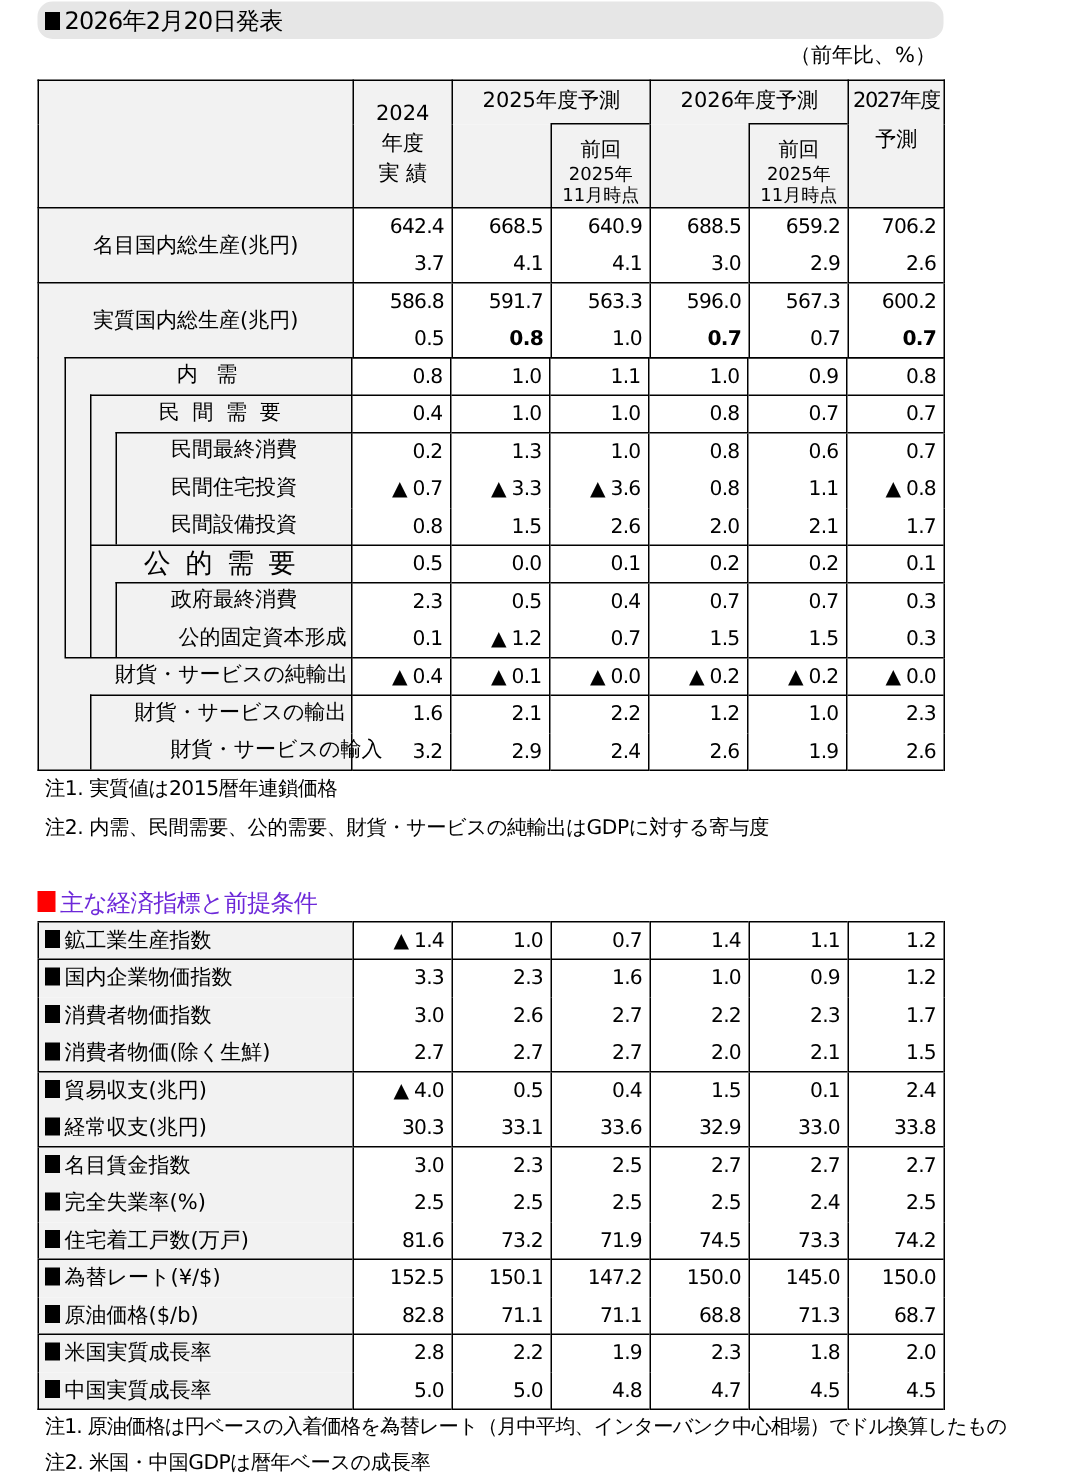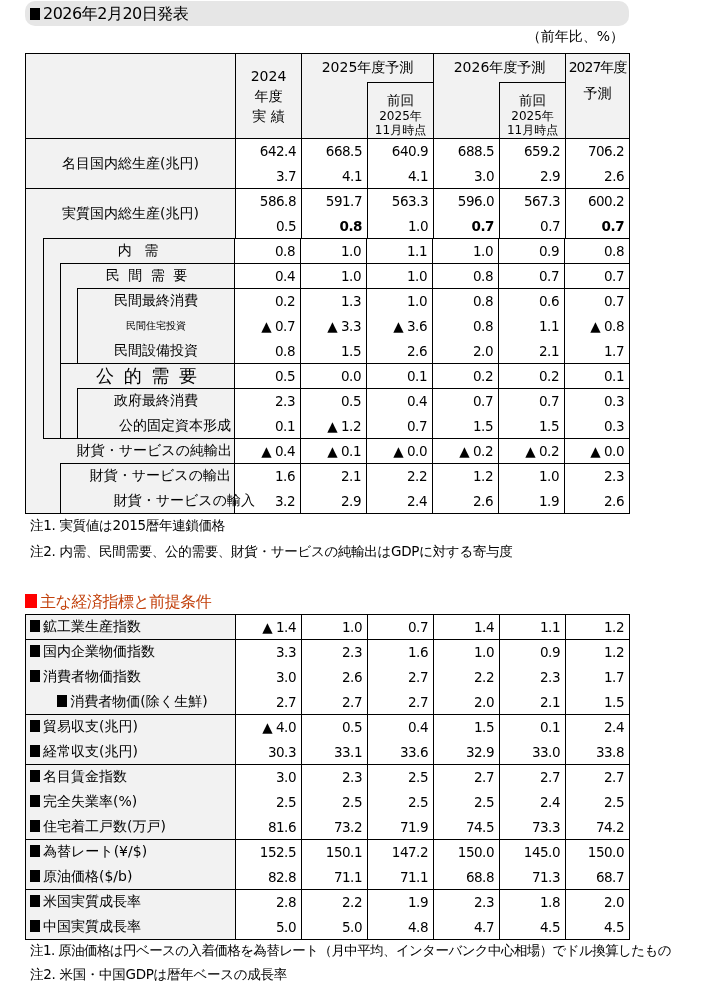--- a/index.html
+++ b/index.html
@@ -8,21 +8,21 @@
   .title-bar { position:absolute; left:25px; top:1px; width:604px; height:25px;
                background:#e6e6e6; font-size:16px; line-height:25px; padding-left:5px; box-sizing:border-box; letter-spacing:-0.5px;border-radius:10px;}
   .unit { position:absolute; right:90px; top:28px; font-size:14px; }
   table { border-collapse:collapse; position:absolute; left:25px; table-layout:fixed; }
   td { padding:0; font-size:13.5px; box-sizing:border-box; }
   .num { text-align:right; padding-right:5px; border-left:1px solid #000; border-right:1px solid #000; height:25px; letter-spacing:-0.5px; }
   .lbl { background:#f2f2f2; }
   .hdr { background:#f2f2f2; text-align:center; border:1px solid #000; vertical-align:top; }
   .bold { font-weight:bold; }
   .note { position:absolute; left:30px; font-size:13.5px; letter-spacing:-0.3px; }
-  .section-title { position:absolute; left:25px; top:592px; font-size:16px; color:#c2410c; letter-spacing:-0.5px;}
+  .section-title { position:absolute; left:25px; top:592px; font-size:16px; color:#6d28d9; letter-spacing:-0.5px;}
   .sq { display:inline-block; width:10px; height:12px; background:#000; margin-right:3px; vertical-align:-1px; }
   .sq.red { background:#ff0000; width:12px; height:14px; }
 </style>
 </head>
 <body>
 
 <div class="title-bar">
   <span class="sq"></span><span>2026年2月20日発表</span>
 </div>
 <div class="unit">（前年比、%）</div>
@@ -107,21 +107,21 @@
 
 <div style="position:absolute; left:25px; top:238px; width:210px; height:276px; background:#f2f2f2; border-left:1px solid #000; border-bottom:1px solid #000; box-sizing:border-box;">
 
   <div style="position:absolute; left:17px; top:0; width:192px; height:200px; border-left:1px solid #000; border-top:1px solid #000; box-sizing:border-box;"></div>
   <div style="position:absolute; left:18px; top:0; width:192px; height:25px; line-height:25px; text-align:center; font-size:14px; letter-spacing:4px;">内 需</div>
 
   <div style="position:absolute; left:34px; top:25px; width:175px; height:175px; border-left:1px solid #000; border-top:1px solid #000; box-sizing:border-box;"></div>
   <div style="position:absolute; left:34px; top:25px; width:175px; height:25px; line-height:25px; text-align:center; font-size:14px; letter-spacing:2px;">民 間 需 要</div>
   <div style="position:absolute; left:51px; top:50px; width:158px; height:75px; border-left:1px solid #000; border-top:1px solid #000; box-sizing:border-box;"></div>
   <div style="position:absolute; left:51px; top:50px; width:158px; height:25px; line-height:25px; text-align:center; font-size:14px;">民間最終消費</div>
-  <div style="position:absolute; left:51px; top:75px; width:158px; height:25px; line-height:25px; text-align:center; font-size:10px;">民間住宅投資</div>
+  <div style="position:absolute; left:51px; top:75px; width:158px; height:25px; line-height:25px; text-align:center; font-size:14px;">民間住宅投資</div>
   <div style="position:absolute; left:51px; top:100px; width:158px; height:25px; line-height:25px; text-align:center; font-size:14px;">民間設備投資</div>
 
   <div style="position:absolute; left:34px; top:125px; width:175px; height:1px; background:#000;"></div>
   <div style="position:absolute; left:34px; top:125px; width:175px; height:25px; line-height:25px; text-align:center; font-size:18px; letter-spacing:2px;">公 的 需 要</div>
   <div style="position:absolute; left:51px; top:150px; width:158px; height:50px; border-left:1px solid #000; border-top:1px solid #000; box-sizing:border-box;"></div>
   <div style="position:absolute; left:51px; top:150px; width:158px; height:25px; line-height:25px; text-align:center; font-size:14px;">政府最終消費</div>
   <div style="position:absolute; left:51px; top:175px; width:158px; height:25px; line-height:25px; text-align:right; padding-right:4px; box-sizing:border-box; font-size:14px;">公的固定資本形成</div>
 
   <div style="position:absolute; left:17px; top:200px; width:192px; height:1px; background:#000;"></div>
   <div style="position:absolute; left:17px; top:200px; width:192px; height:25px; line-height:25px; text-align:right; padding-right:3px; box-sizing:border-box; font-size:14px;">財貨・サービスの純輸出</div>
@@ -270,21 +270,21 @@
       <tr>
         <td class="lbl" style="height: 25px; padding-left: 4px; font-size: 14px; border-right: 1px solid rgb(0, 0, 0);"><span class="sq"></span><span>消費者物価指数</span></td>
         <td class="num">3.0</td>
         <td class="num">2.6</td>
         <td class="num">2.7</td>
         <td class="num">2.2</td>
         <td class="num">2.3</td>
         <td class="num">1.7</td>
       </tr>
       <tr>
-        <td class="lbl" style="height: 25px; padding-left: 4px; font-size: 14px; border-right: 1px solid rgb(0, 0, 0); text-align: center;"><span class="sq"></span><span>消費者物価(除く生鮮)</span></td>
+        <td class="lbl" style="height: 25px; padding-left: 4px; font-size: 14px; border-right: 1px solid rgb(0, 0, 0);"><span class="sq"></span><span>消費者物価(除く生鮮)</span></td>
         <td class="num">2.7</td>
         <td class="num">2.7</td>
         <td class="num">2.7</td>
         <td class="num">2.0</td>
         <td class="num">2.1</td>
         <td class="num">1.5</td>
       </tr>
       <tr style="border-top: 1px solid rgb(0, 0, 0);">
         <td class="lbl" style="height: 25px; padding-left: 4px; font-size: 14px; border-right: 1px solid rgb(0, 0, 0);"><span class="sq"></span><span>貿易収支(兆円)</span></td>
         <td class="num">▲ 4.0</td>

